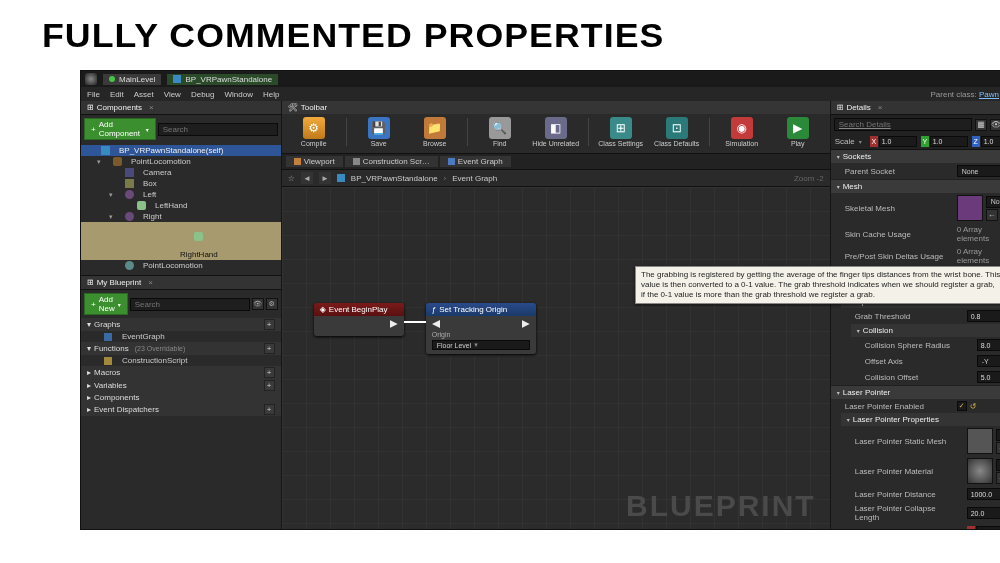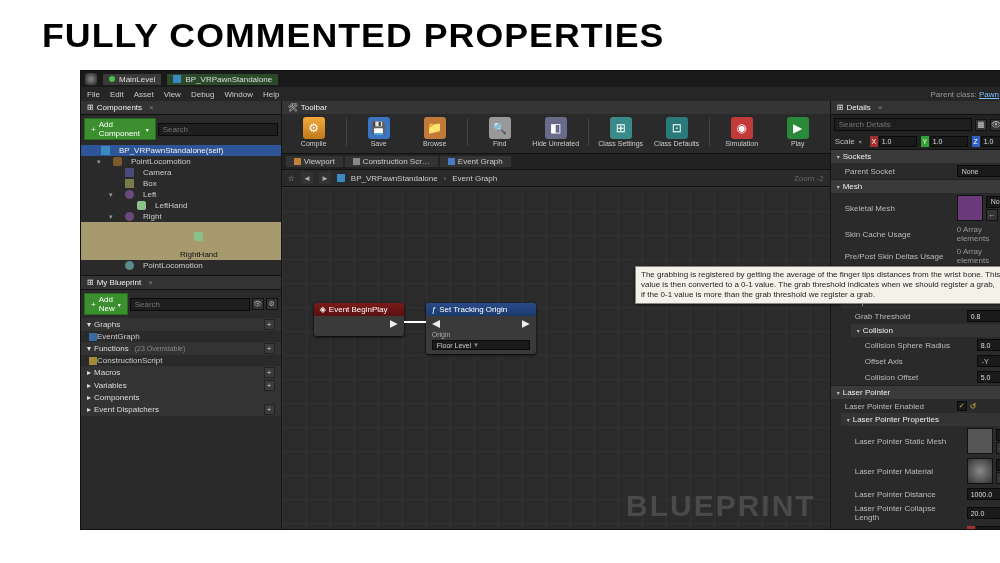--- a/index.html
+++ b/index.html
@@ -47,21 +47,21 @@
   .ic-box{background:#7a7a4a;}
   .ic-ctrl{background:#6a4a7a;border-radius:50%;}
   .ic-hand{background:#8ac28a;border-radius:2px;}
   .ic-loc{background:#5a8a8a;border-radius:50%;}
   .tree .arrow{color:#999;font-size:7px;width:7px;display:inline-block;}
 
   .myblueprint { border-top:1px solid #111; margin-top:2px;}
   .section-head{ background:#333; color:#ddd; font-size:8px; padding:1px 6px; display:flex; align-items:center; gap:3px;}
   .section-head .plus{ margin-left:auto; width:11px;height:11px;background:#3a3a3a;color:#ccc;display:flex;align-items:center;justify-content:center;font-size:8px;border:1px solid #222;}
   .section-sub{ color:#888; font-size:7px; margin-left:3px;}
-  .mb-row{ padding:1px 6px 1px 8px; color:#ccc; font-size:8px; display:flex; align-items:center; gap:0;}
+  .mb-row{ padding:1px 6px 1px 23px; color:#ccc; font-size:8px; display:flex; align-items:center; gap:10px;}
   .mb-row .ficon{width:8px;height:8px;background:#3a6aa2;}
   .mb-row .ficon.y{background:#a28a3a;}
 
   
   .centercol { flex:1; display:flex; flex-direction:column; background:#262626; position:relative; }
   .toolbar-wrap{ background:#2a2a2a; border-bottom:1px solid #111; }
   .toolbar-title{ padding:2px 6px; color:#eee; font-size:8px; display:flex; align-items:center; gap:3px; background:#353535;}
   .toolbar-row{ display:flex; align-items:center; gap:4px; padding:3px 6px 6px; }
   .tb-item{ display:flex; flex-direction:column; align-items:center; gap:1px; color:#ccc; font-size:7px; width:52px;}
   .tb-icon{ width:22px;height:22px; border-radius:3px; display:flex; align-items:center; justify-content:center; font-size:12px; color:#fff;}
@@ -399,21 +399,21 @@
         </div>
       </div>
 
       <div class="rightcol">
         <div class="panel-title">
             <span>⊞</span>
             <span>Details</span>
             <span class="tab-x">×</span>
           </div>
         <div class="det-toprow">
-          <input class="searchbox" style="flex: 1 1 0%;" placeholder="Search Details">
+          <input class="searchbox" style="flex: 1 1 0%; text-decoration: underline;" placeholder="Search Details">
           <span class="icon-btn">▦</span>
           <span class="icon-btn">👁</span>
         </div>
         <div class="scale-row">
           <span>Scale</span>
             <span style="color:#888;font-size:6px;">▾</span>
           <div style="flex:1"></div>
           <div class="numfield">
               <span class="axis ax-x">X</span>
               <input value="1.0" style="">

